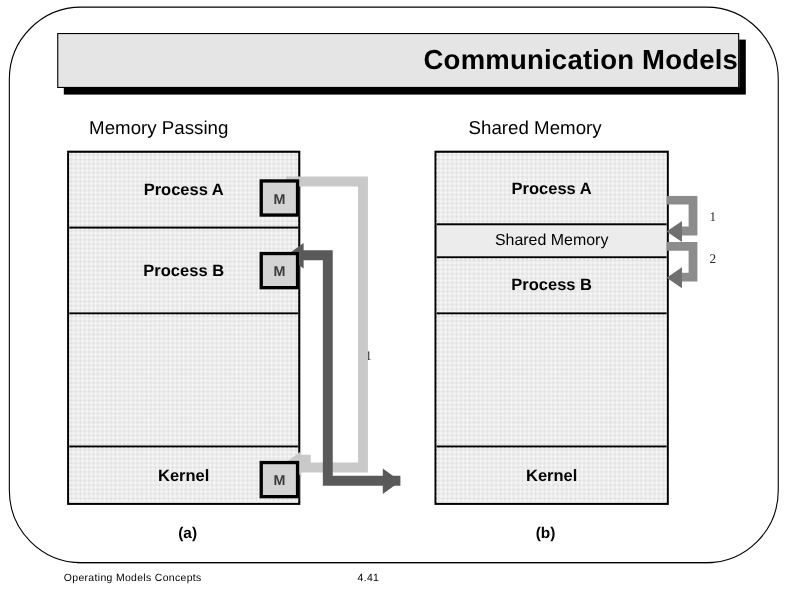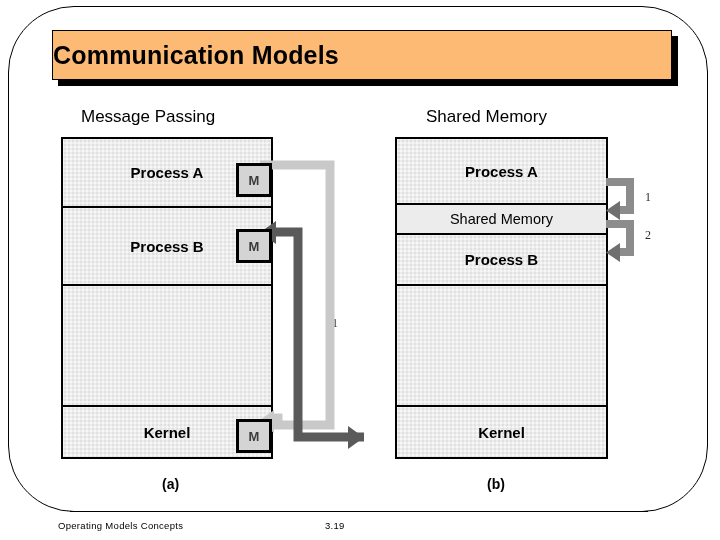--- a/index.html
+++ b/index.html
@@ -46,26 +46,26 @@
     width: 620px;
     height: 50px;
     background: #000000;
   }
   #title-box {
     position: absolute;
     left: 52px;
     top: 30px;
     width: 620px;
     height: 50px;
-    background: #fdba74;
+    background: #e5e5e5;
     border: 1.6px solid #000;
     box-sizing: border-box;
     display: flex;
     align-items: center;
-    justify-content: flex-start;
+    justify-content: flex-end;
   }
   #title-text {
     font-size: 25px;
     font-weight: bold;
     letter-spacing: 0.2px;
     white-space: nowrap;
   }
 
   
   .col-heading {
@@ -207,21 +207,21 @@
 <body>
 
 <div id="slide-frame"></div>
 <div id="frame-bottom-rule"></div>
 
 <div id="title-shadow"></div>
 <div id="title-box">
   <span id="title-text">Communication Models</span>
 </div>
 
-<div class="col-heading" id="heading-left">Message Passing</div>
+<div class="col-heading" id="heading-left">Memory Passing</div>
 <div class="col-heading" id="heading-right">Shared Memory</div>
 
 <div class="stack" id="stack-left">
   <div class="band texture rule-bottom" id="l-proc-a">
     <span class="band-label">Process A</span>
   </div>
   <div class="band texture rule-bottom" id="l-proc-b">
     <span class="band-label">Process B</span>
   </div>
   <div class="band texture rule-bottom" id="l-gap">
@@ -288,13 +288,13 @@
   </g>
 </svg>
 
 <div class="arrow-num" id="num-r-1">1</div>
 <div class="arrow-num" id="num-r-2">2</div>
 
 <div class="sub-caption" id="caption-a">(a)</div>
 <div class="sub-caption" id="caption-b">(b)</div>
 
 <div class="footer-text" id="footer-left">Operating Models Concepts</div>
-<div class="footer-text" id="footer-center">3.19</div>
+<div class="footer-text" id="footer-center">4.41</div>
 
 </body></html>

